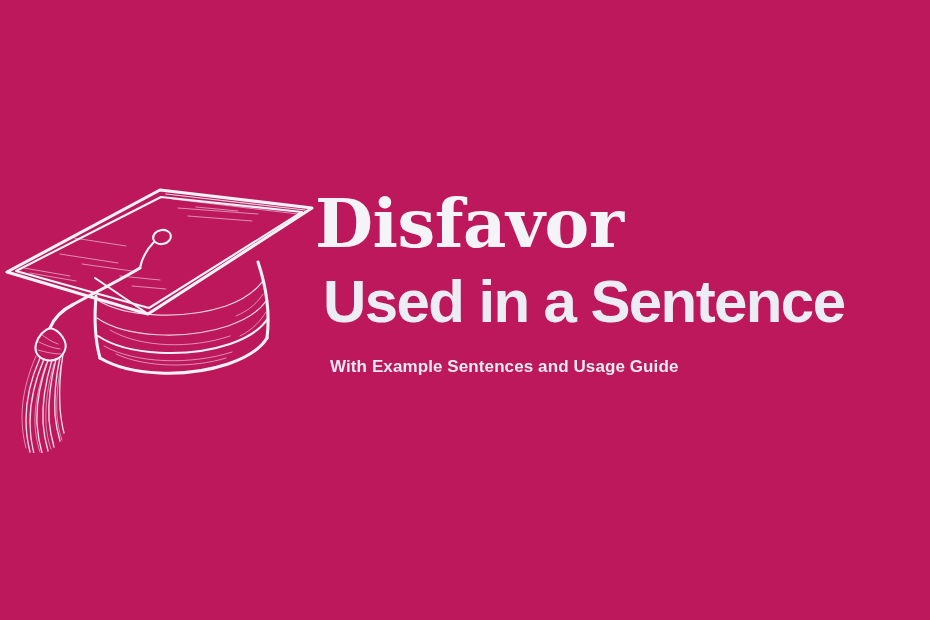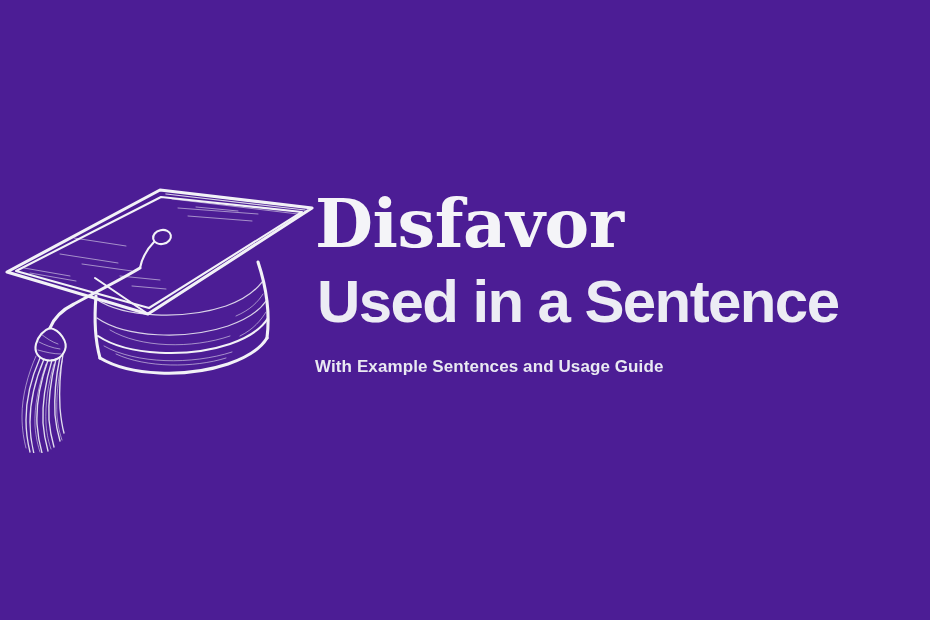--- a/index.html
+++ b/index.html
@@ -12,21 +12,21 @@
     height: 620px;
     overflow: hidden;
     background: #3b3b55;
     font-family: "Liberation Sans", sans-serif;
   }
 
   #card {
     position: relative;
     width: 930px;
     height: 620px;
-    background: #4c1d95;
+    background: #be185d;
     overflow: hidden;
   }
 
   
   #cap-illustration {
     position: absolute;
     left: 0px;
     top: 168px;
     width: 320px;
     height: 285px;
@@ -68,33 +68,33 @@
     white-space: nowrap;
   }
 
   #phrase-title {
     font-family: "Liberation Sans", sans-serif;
     font-weight: 700;
     font-size: 60px;
     line-height: 68px;
     letter-spacing: -1.6px;
     color: #ececf4;
-    margin: 2px;
+    margin: 8px;
     margin-top: 6px;
     white-space: nowrap;
   }
 
   #tagline {
     font-family: "Liberation Sans", sans-serif;
     font-weight: 600;
     font-size: 17px;
     line-height: 22px;
     letter-spacing: 0.1px;
     color: #e9e9f2;
-    margin: 0;
+    margin: 15px;
     margin-top: 20px;
     white-space: nowrap;
   }
 
   
   #brand-domain {
     position: absolute;
     right: 30px;
     bottom: 36px;
     font-family: "Liberation Sans", sans-serif;

